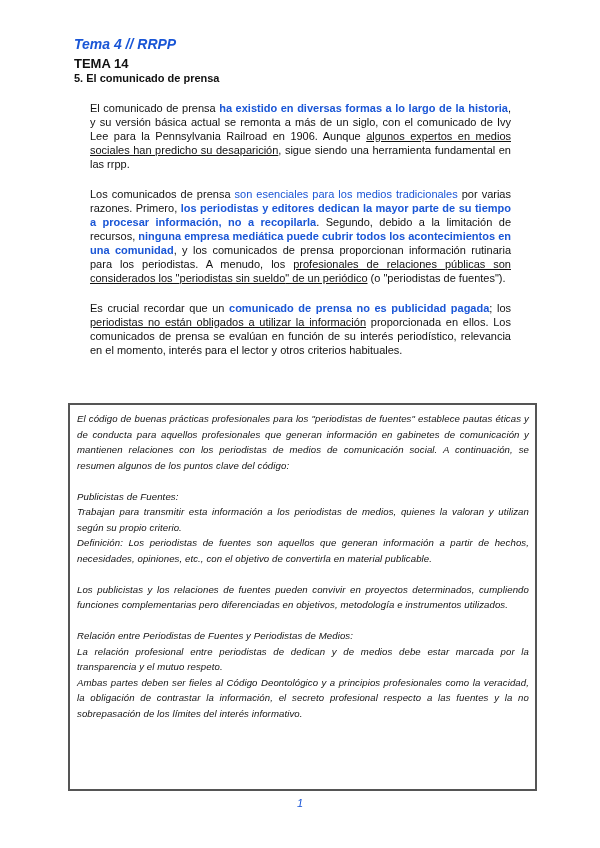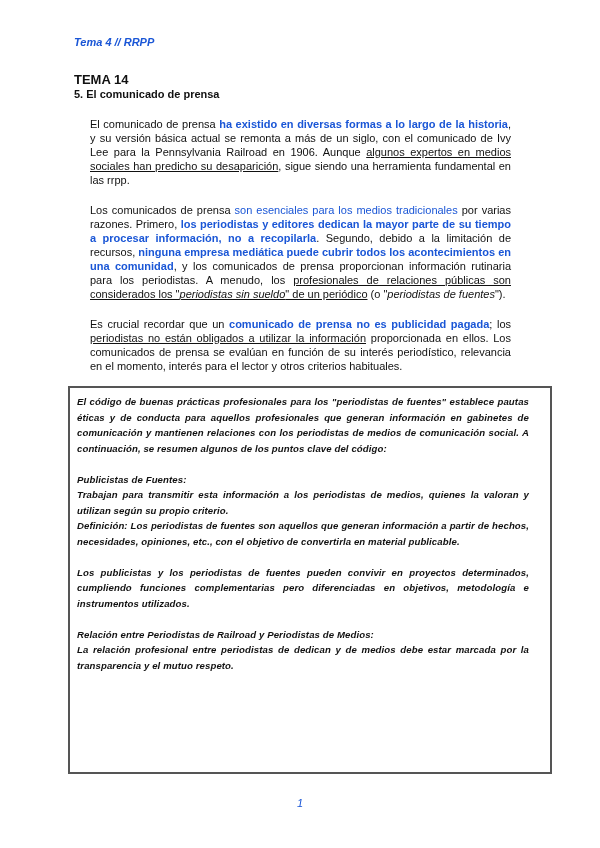--- a/index.html
+++ b/index.html
@@ -1,30 +1,30 @@
 <!DOCTYPE html>
 <html><head>
 <meta charset="utf-8">
 <style>
   html, body { margin: 0; padding: 0; background: #ffffff; }
   body { width: 600px; height: 848px; position: relative; overflow: hidden;
          font-family: "Liberation Sans", sans-serif; color: #111; }
-  .header { position: absolute; left: 74px; top: 36px; font-size: 11px; font-weight: bold;
+  .header { position: absolute; left: 74px; top: 36px; font-size: 14px; font-weight: bold;
             font-style: italic; color: #1a56d6; }
-  .content { position: absolute; left: 74px; top: 72px; width: 453px; }
+  .content { position: absolute; left: 74px; top: 56px; width: 453px; }
   .tema { font-size: 13px; font-weight: bold; margin: 0; line-height: 15px; }
   .section { font-size: 11px; font-weight: bold; margin: 0; line-height: 14px; }
   p.body { font-size: 11px; line-height: 14px; text-align: justify; margin: 16px; }
   p.body + p.body { margin-top: 16px; }
   .blue { color: #1a56d6; }
   .blue-bold { color: #1a56d6; font-weight: bold; }
   .u { text-decoration: underline; }
-  .it { font-style: italic; }
-  .box { position: absolute; left: 68px; top: 386px; width: 452px; height: 378px;
-         border: 2px solid #555; padding: 6px 21px 0 7px; box-sizing: content-box; font-weight: bold; }
+  .it { }
+  .box { position: absolute; left: 68px; top: 403px; width: 452px; height: 378px;
+         border: 2px solid #555; padding: 6px 6px 0 7px; box-sizing: content-box; }
   .box p { font-size: 9.6px; font-style: italic; line-height: 15.5px; margin: 0;
            text-align: justify; letter-spacing: 0.1px; }
   .box .gap { height: 15.5px; }
   .page-num { position: absolute; left: 0; width: 600px; top: 797px; text-align: center;
               font-size: 11px; font-style: italic; color: #1a56d6; }
 </style>
 </head>
 <body>
 
 <div class="header">Tema 4 // RRPP</div>
@@ -40,19 +40,20 @@
   <p class="body"><span>Es crucial recordar que un </span><span class="blue-bold">comunicado de prensa no es publicidad pagada</span><span>; los </span><span class="u">periodistas no están obligados a utilizar la información</span><span> proporcionada en ellos. Los comunicados de prensa se evalúan en función de su interés periodístico, relevancia en el momento, interés para el lector y otros criterios habituales.</span></p>
 </div>
 
 <div class="box">
   <p>El código de buenas prácticas profesionales para los "periodistas de fuentes" establece pautas éticas y de conducta para aquellos profesionales que generan información en gabinetes de comunicación y mantienen relaciones con los periodistas de medios de comunicación social. A continuación, se resumen algunos de los puntos clave del código:</p>
   <div class="gap"></div>
   <p>Publicistas de Fuentes:</p>
   <p>Trabajan para transmitir esta información a los periodistas de medios, quienes la valoran y utilizan según su propio criterio.</p>
   <p>Definición: Los periodistas de fuentes son aquellos que generan información a partir de hechos, necesidades, opiniones, etc., con el objetivo de convertirla en material publicable.</p>
   <div class="gap"></div>
-  <p>Los publicistas y los periodistas de fuentes pueden convivir en proyectos determinados, cumpliendo funciones complementarias pero diferenciadas en objetivos, metodología e instrumentos utilizados.</p>
+  <p>Los publicistas y los relaciones de fuentes pueden convivir en proyectos determinados, cumpliendo funciones complementarias pero diferenciadas en objetivos, metodología e instrumentos utilizados.</p>
   <div class="gap"></div>
-  <p>Relación entre Periodistas de Railroad y Periodistas de Medios:</p>
+  <p>Relación entre Periodistas de Fuentes y Periodistas de Medios:</p>
   <p>La relación profesional entre periodistas de dedican y de medios debe estar marcada por la transparencia y el mutuo respeto.</p>
+  <p>Ambas partes deben ser fieles al Código Deontológico y a principios profesionales como la veracidad, la obligación de contrastar la información, el secreto profesional respecto a las fuentes y la no sobrepasación de los límites del interés informativo.</p>
 </div>
 
 <div class="page-num">1</div>
 
 </body></html>

